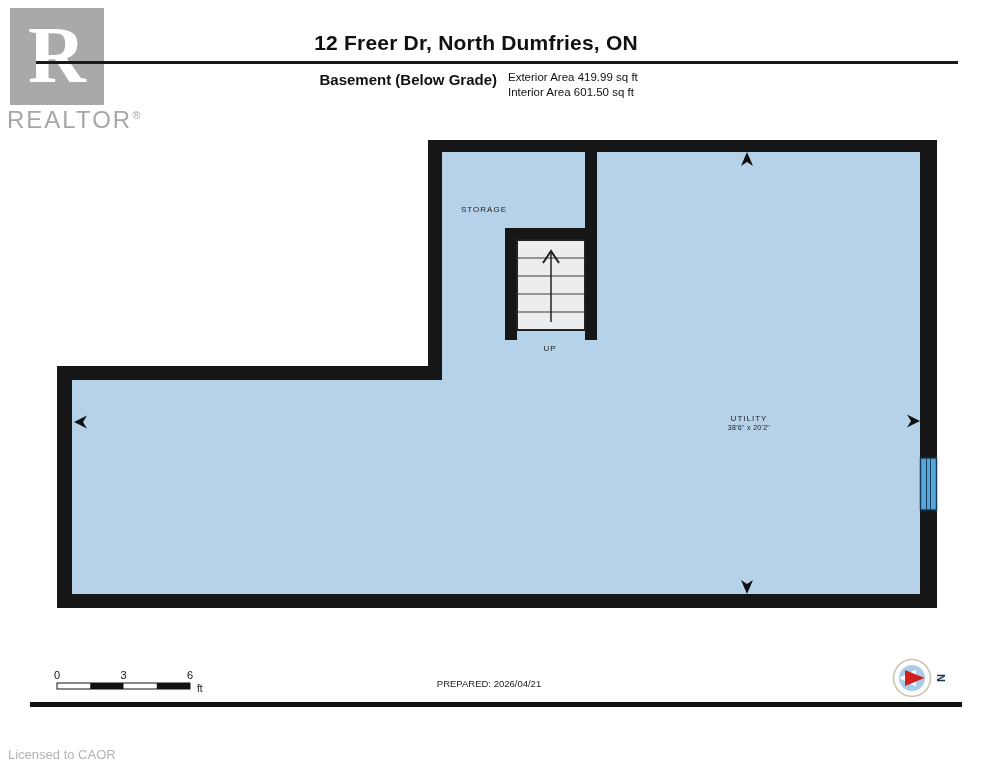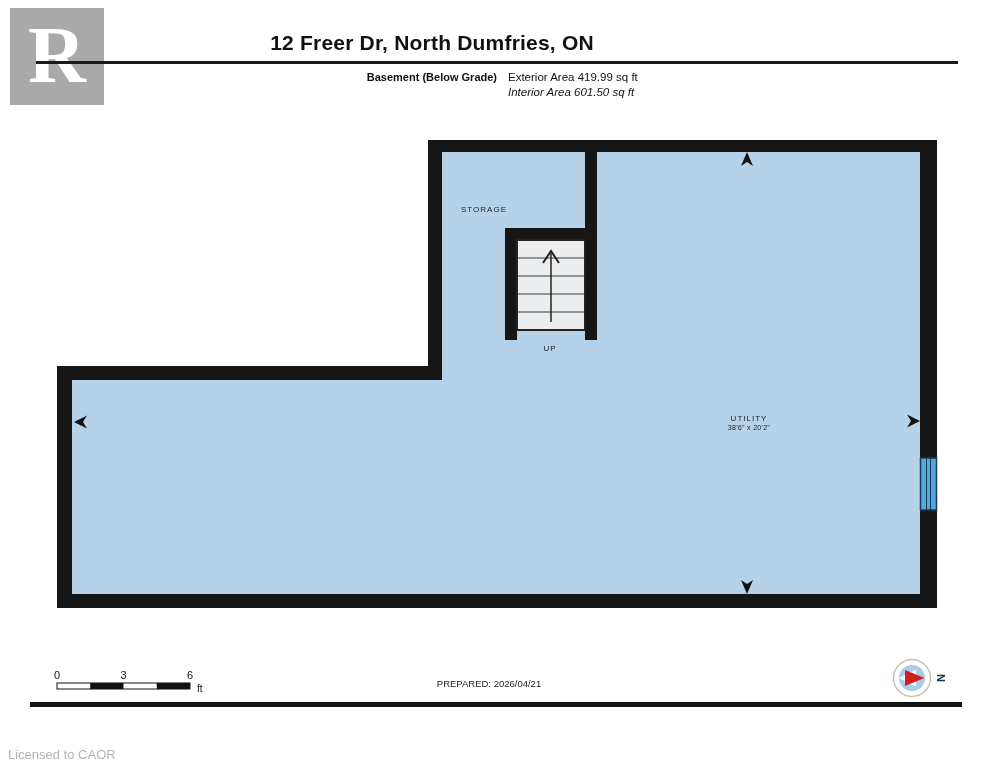--- a/index.html
+++ b/index.html
@@ -9,25 +9,25 @@
 
   
   .logo-block{left:10px;top:8px;width:94px;height:97px;background:#a9a9a9;
               display:flex;align-items:center;justify-content:center;z-index:1;}
   .logo-r{font-family:"Liberation Serif",serif;font-weight:700;font-size:80px;
           color:#ffffff;line-height:1;transform:translateY(-2px);}
   .brand{left:7px;top:106px;font-size:24px;color:#a7a7a7;letter-spacing:2px;z-index:1;}
   .brand sup{font-size:11px;letter-spacing:0;}
   .hline{left:36px;top:61px;width:922px;height:3px;background:#1a1a1a;z-index:2;}
   .title{left:0;top:31px;width:864px;text-align:center;font-size:21px;
-         font-weight:700;color:#111;letter-spacing:0.2px;}
+         font-weight:700;color:#111;letter-spacing:0.2px;padding-left:44px;}
   .sub-label{left:0;top:71px;width:497px;text-align:right;font-weight:700;
-             font-size:11px;color:#111;}
+             font-size:15px;color:#111;}
   .sub-ext{left:508px;top:71px;font-size:11.5px;color:#111;}
-  .sub-int{left:508px;top:86px;font-size:11.5px;color:#111;font-style:italic;}
+  .sub-int{left:508px;top:86px;font-size:11.5px;color:#111;}
 
   
   .bottombar{left:30px;top:702px;width:932px;height:5px;background:#111;}
   .disclaimer{left:35px;top:712px;font-size:9px;color:#222;white-space:nowrap;}
   .license{left:8px;top:747px;font-size:13px;color:#b3b3b3;}
 
   
   svg{position:absolute;left:0;top:0;}
   .wall{fill:#161616;}
   .plan-label{font-size:8px;letter-spacing:1px;fill:#1c1c1c;text-anchor:middle;
@@ -44,20 +44,21 @@
 </style>
 </head>
 <body>
 
 <div class="page">
 
   <div class="abs logo-block">
     <span class="logo-r">R</span>
   </div>
   <div class="abs hline"></div>
+  <div class="abs brand"><span>REALTOR</span><sup>®</sup></div>
   <div class="abs title">12 Freer Dr, North Dumfries, ON</div>
   <div class="abs sub-label">Basement (Below Grade)</div>
   <div class="abs sub-ext">Exterior Area 419.99 sq ft</div>
   <div class="abs sub-int">Interior Area 601.50 sq ft</div>
 
   <svg width="994" height="768" viewBox="0 0 994 768">
 
     <polygon points="442,152 920,152 920,594 72,594 72,380 442,380" fill="#b6d2e8"></polygon>
 
     <rect class="wall" x="428" y="140" width="509" height="12"></rect>

